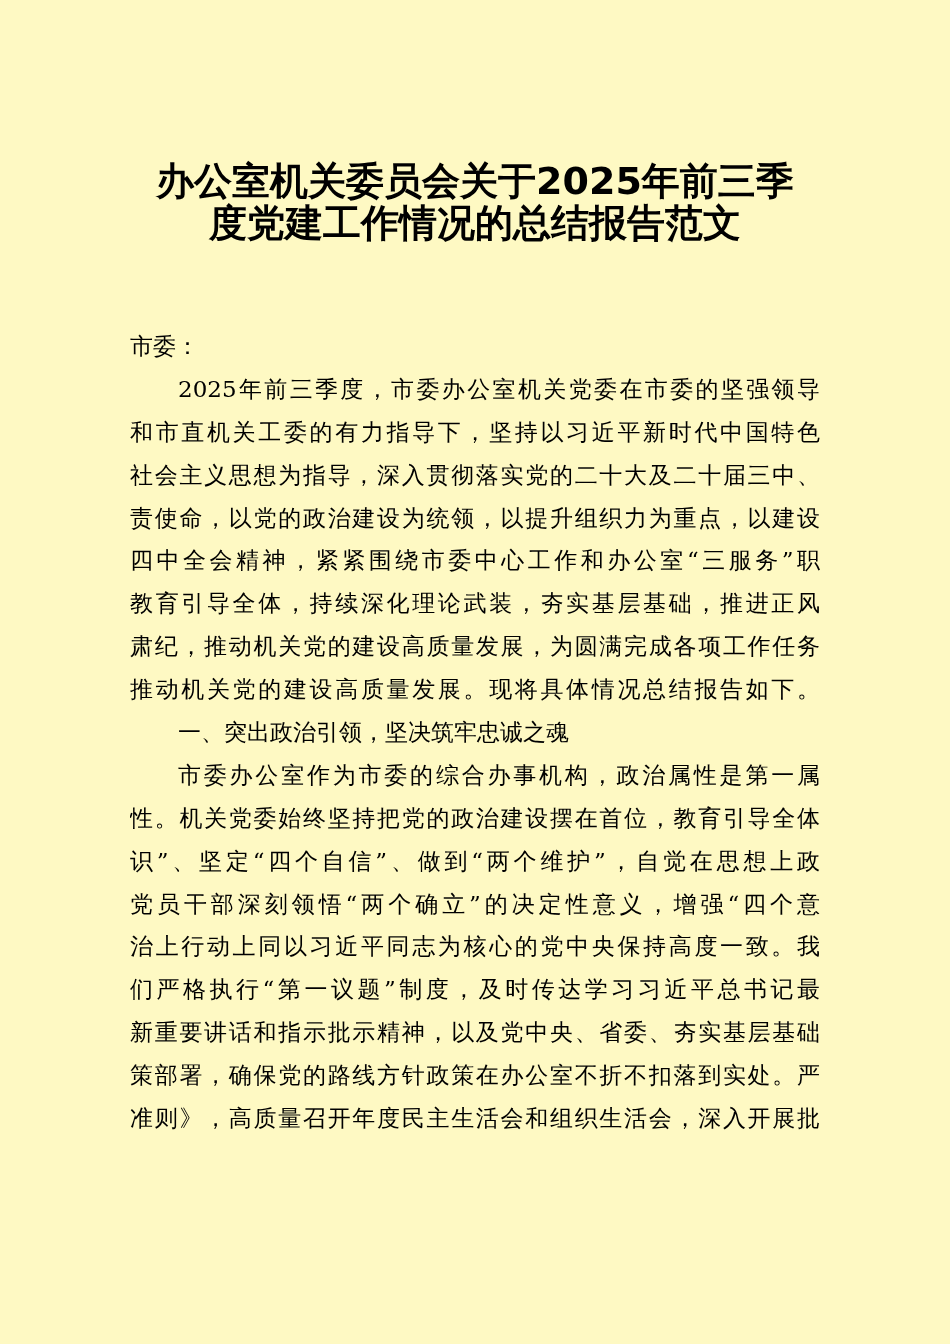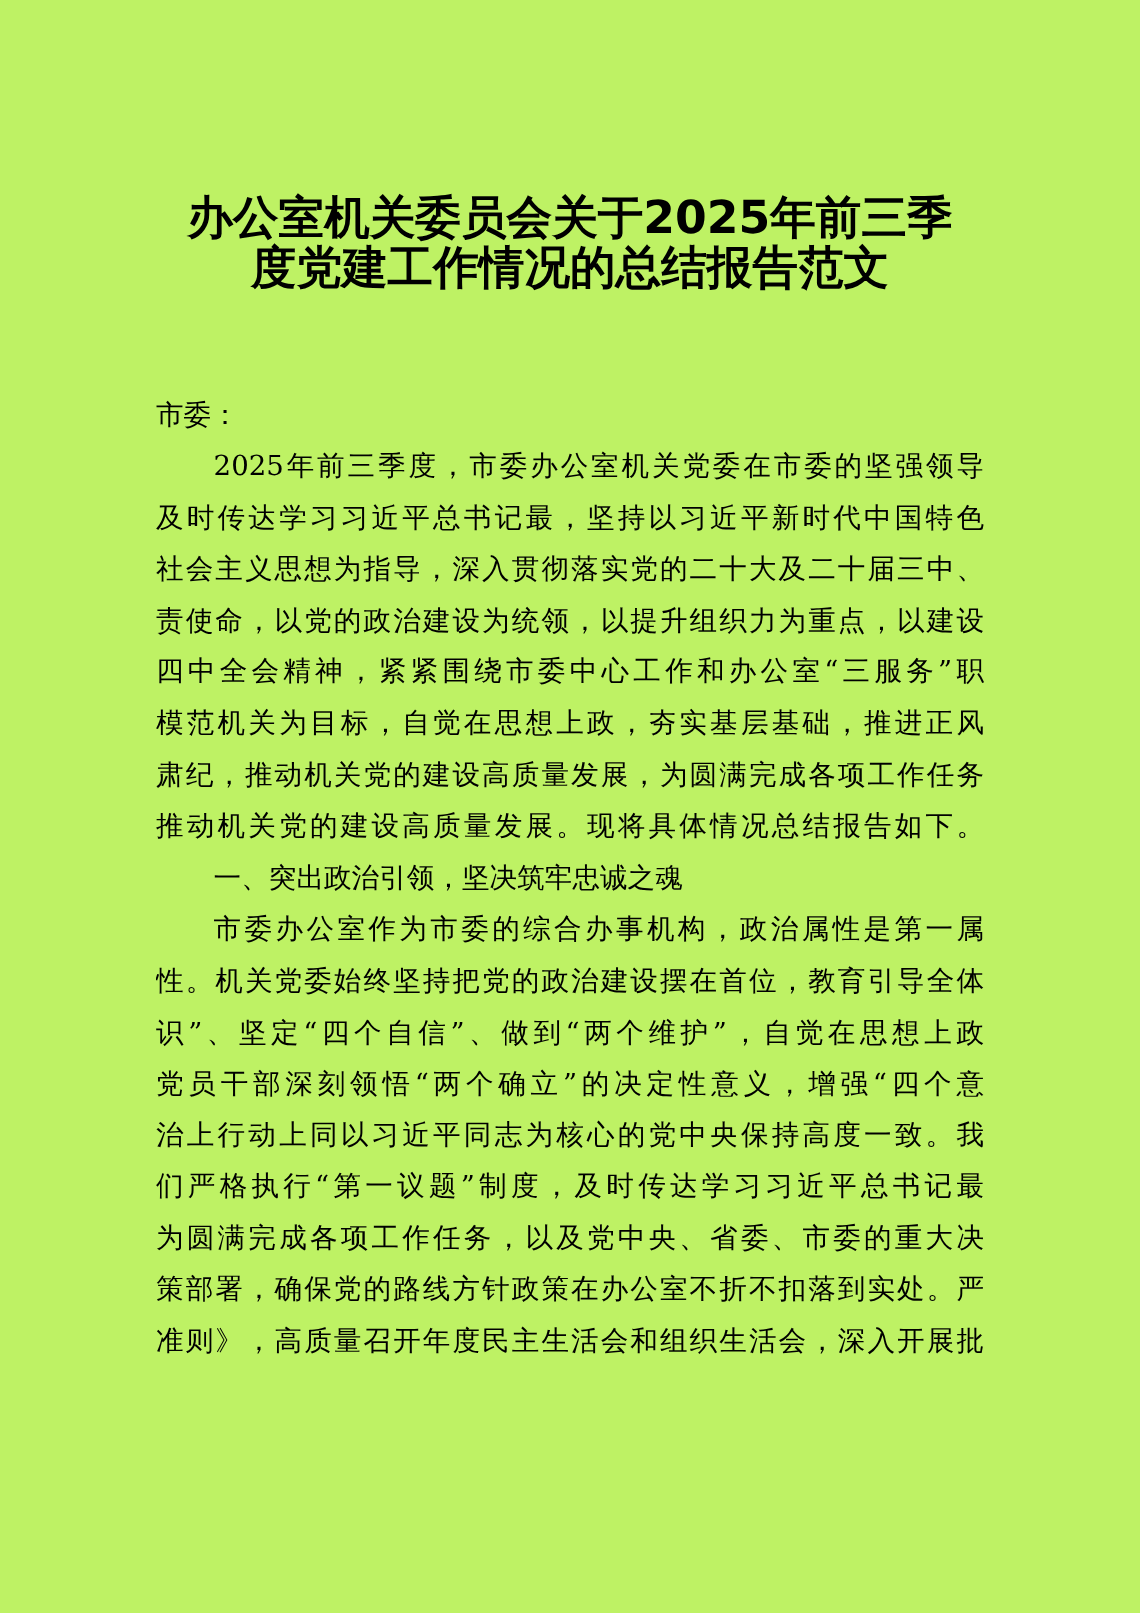--- a/index.html
+++ b/index.html
@@ -1,18 +1,18 @@
 <!DOCTYPE html>
 <html><head>
 <meta charset="utf-8">
 <style>
   html, body { margin: 0; padding: 0; background: #ffffff; }
   body { width: 950px; height: 1344px; overflow: hidden; position: relative;
          font-family: "DejaVu Serif", "Liberation Serif", serif; color: #000; }
-  .page { position: absolute; left: 0; top: 0; width: 950px; height: 1344px; background: #bef264; }
+  .page { position: absolute; left: 0; top: 0; width: 950px; height: 1344px; background: #fef9c3; }
   .title { position: absolute; left: 120px; width: 710px; top: 160px; text-align: center;
            font-family: "DejaVu Sans", "Liberation Sans", sans-serif; font-weight: bold;
            font-size: 38px; line-height: 42px; letter-spacing: 0px; }
   .title .tline { display: block; white-space: nowrap; }
   .body { position: absolute; left: 130px; width: 690px; top: 325px; }
   .line { display: block; height: 42.9px; line-height: 42.9px; font-size: 23px;
           white-space: nowrap; text-align: justify; text-align-last: justify; overflow: hidden; }
   .line.salutation { text-align: right; text-align-last: left; }
   .line.indent { padding-left: 48px; }
   .line.heading { font-family: "DejaVu Sans", "Liberation Sans", sans-serif; font-weight: normal;
@@ -26,37 +26,37 @@
   <div class="title">
     <span class="tline">办公室机关委员会关于2025年前三季</span>
     <span class="tline">度党建工作情况的总结报告范文</span>
   </div>
 
   <div class="body">
     <span class="line salutation">市委：</span>
 
     <div>
       <span class="line indent">2025年前三季度，市委办公室机关党委在市委的坚强领导</span>
-      <span class="line">及时传达学习习近平总书记最，坚持以习近平新时代中国特色</span>
+      <span class="line">和市直机关工委的有力指导下，坚持以习近平新时代中国特色</span>
       <span class="line">社会主义思想为指导，深入贯彻落实党的二十大及二十届三中、</span>
       <span class="line">责使命，以党的政治建设为统领，以提升组织力为重点，以建设</span>
       <span class="line">四中全会精神，紧紧围绕市委中心工作和办公室“三服务”职</span>
-      <span class="line">模范机关为目标，自觉在思想上政，夯实基层基础，推进正风</span>
+      <span class="line">教育引导全体，持续深化理论武装，夯实基层基础，推进正风</span>
       <span class="line">肃纪，推动机关党的建设高质量发展，为圆满完成各项工作任务</span>
       <span class="line">推动机关党的建设高质量发展。现将具体情况总结报告如下。</span>
     </div>
 
     <span class="line heading">一、突出政治引领，坚决筑牢忠诚之魂</span>
 
     <div>
       <span class="line indent">市委办公室作为市委的综合办事机构，政治属性是第一属</span>
       <span class="line">性。机关党委始终坚持把党的政治建设摆在首位，教育引导全体</span>
       <span class="line">识”、坚定“四个自信”、做到“两个维护”，自觉在思想上政</span>
       <span class="line">党员干部深刻领悟“两个确立”的决定性意义，增强“四个意</span>
       <span class="line">治上行动上同以习近平同志为核心的党中央保持高度一致。我</span>
       <span class="line">们严格执行“第一议题”制度，及时传达学习习近平总书记最</span>
-      <span class="line">为圆满完成各项工作任务，以及党中央、省委、市委的重大决</span>
+      <span class="line">新重要讲话和指示批示精神，以及党中央、省委、夯实基层基础</span>
       <span class="line">策部署，确保党的路线方针政策在办公室不折不扣落到实处。严</span>
       <span class="line">准则》，高质量召开年度民主生活会和组织生活会，深入开展批</span>
     </div>
   </div>
 
 </div>
 
 </body></html>

